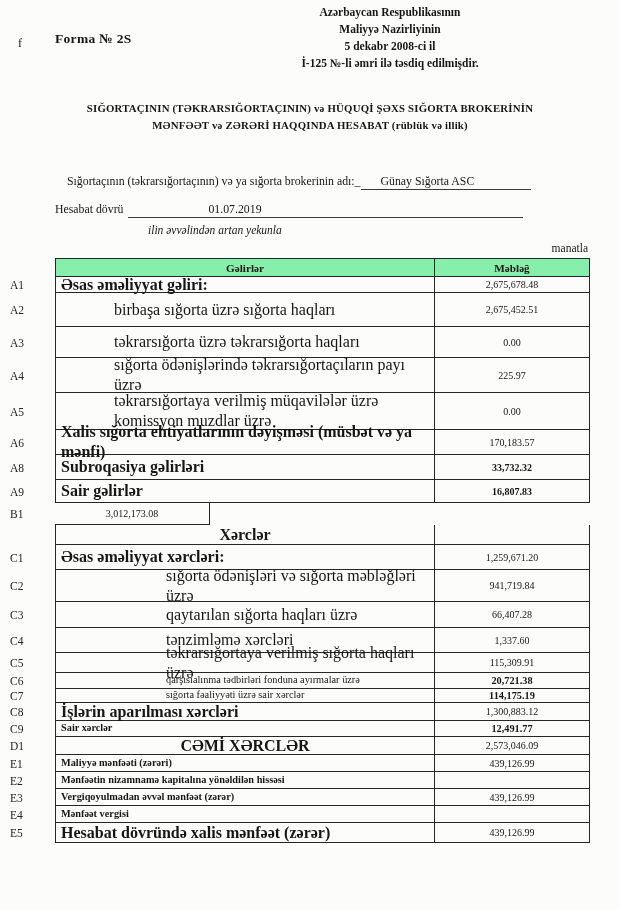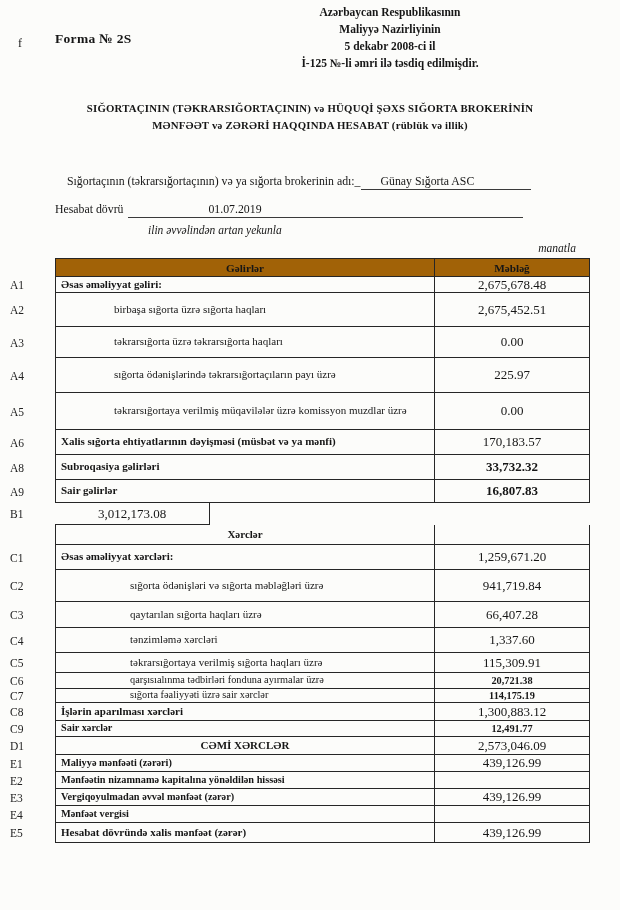--- a/index.html
+++ b/index.html
@@ -15,47 +15,47 @@
   .form-label { position:absolute; left:55px; top:31px; font-size:13.5px; font-weight:bold; letter-spacing:.3px; }
   .approval { position:absolute; left:240px; top:4px; width:300px; text-align:center; font-weight:bold; font-size:11.5px; line-height:17px; }
   .titles { position:absolute; left:0; top:100px; width:620px; text-align:center; font-weight:bold; font-size:10.8px; line-height:16.5px; letter-spacing:.2px; }
   .fieldline1 { position:absolute; left:55px; top:174px; width:476px; display:flex; font-size:11.8px; }
   .fieldline1 .lbl { white-space:nowrap;margin-left:12px; }
   .fieldline1 .fill { flex:1; border-bottom:1px solid #3a3a3a; padding-left:20px; white-space:nowrap; }
   .fieldline2 { position:absolute; left:55px; top:202px; width:468px; display:flex; font-size:11.8px; }
   .fieldline2 .lbl { white-space:nowrap; }
   .fieldline2 .fill { flex:1; border-bottom:1px solid #3a3a3a; padding-left:80px; margin-left:5px; white-space:nowrap; }
   .note-cumulative { position:absolute; left:148px; top:224px; font-style:italic; font-size:11.5px; }
-  .note-currency { position:absolute; right:44px; top:242px; font-style:italic; font-size:11.5px;margin-left:32px; }
+  .note-currency { position:absolute; right:32px; top:242px; font-size:11.5px;margin-left:32px; }
 
   .table { position:absolute; left:8px; top:258px; }
   .trow { display:flex; }
   .code { width:47px; font-size:11.5px; display:flex; align-items:center; padding-left:2px; color:#222; }
   .desc {
     width:380px;
     border-left:1.4px solid #262626; border-right:1.4px solid #262626; border-bottom:1px solid #262626;
     display:flex; align-items:center;
     padding:1px 5px;
-    font-size:11px; line-height:1.25;
+    font-size:16px; line-height:1.25;
   }
   .val {
     width:155px;
     border-right:1.4px solid #262626; border-bottom:1px solid #262626;
     display:flex; align-items:center; justify-content:center;
-    font-size:13px;
+    font-size:10px;
   }
   .thead .desc, .thead .val {
     border-top:1.4px solid #262626;
-    background:#a16207;
+    background:#86efac;
     font-weight:bold;
     justify-content:center; text-align:center;
     font-size:11.2px;
   }
   .ind1 { padding-left:58px; }
-  .ind2 { padding-left:74px; }
+  .ind2 { padding-left:110px; }
   .b { font-weight:bold; }
   .center { justify-content:center; text-align:center; }
   .sm { font-size:10.3px; }
 </style>
 </head>
 <body>
 
 <div class="corner-f">f</div>
 <div class="form-label">Forma № 2S</div>
 

